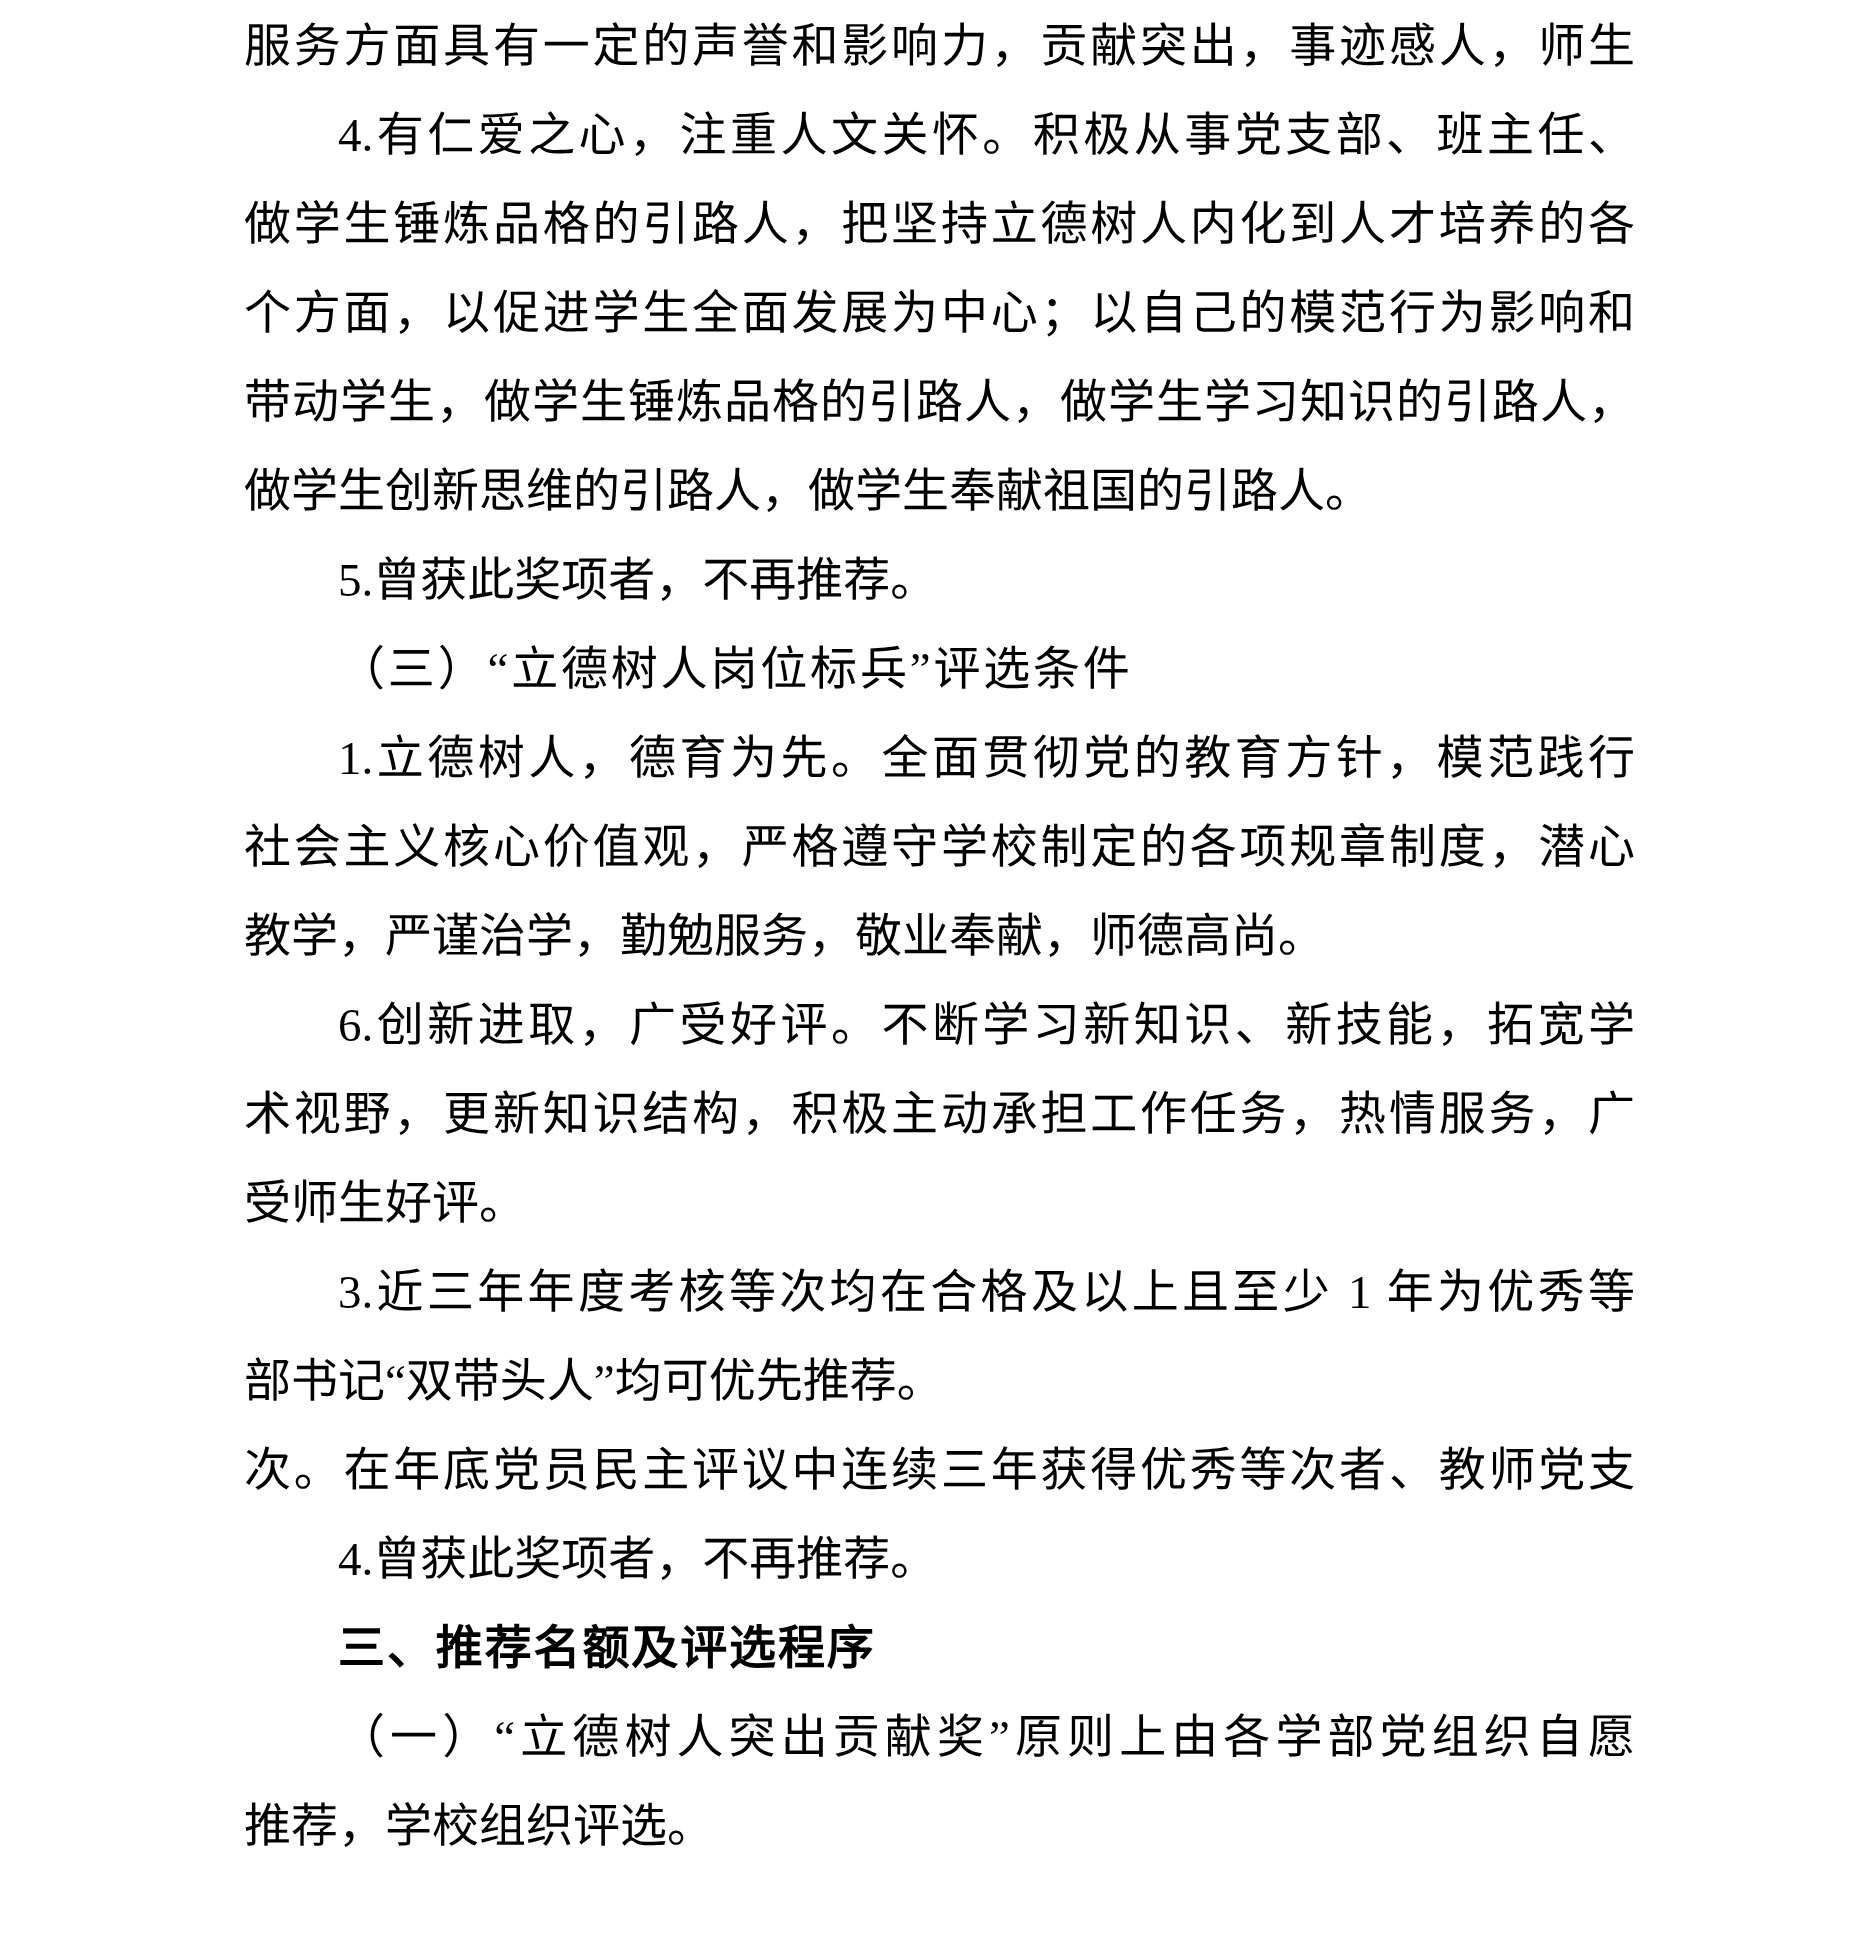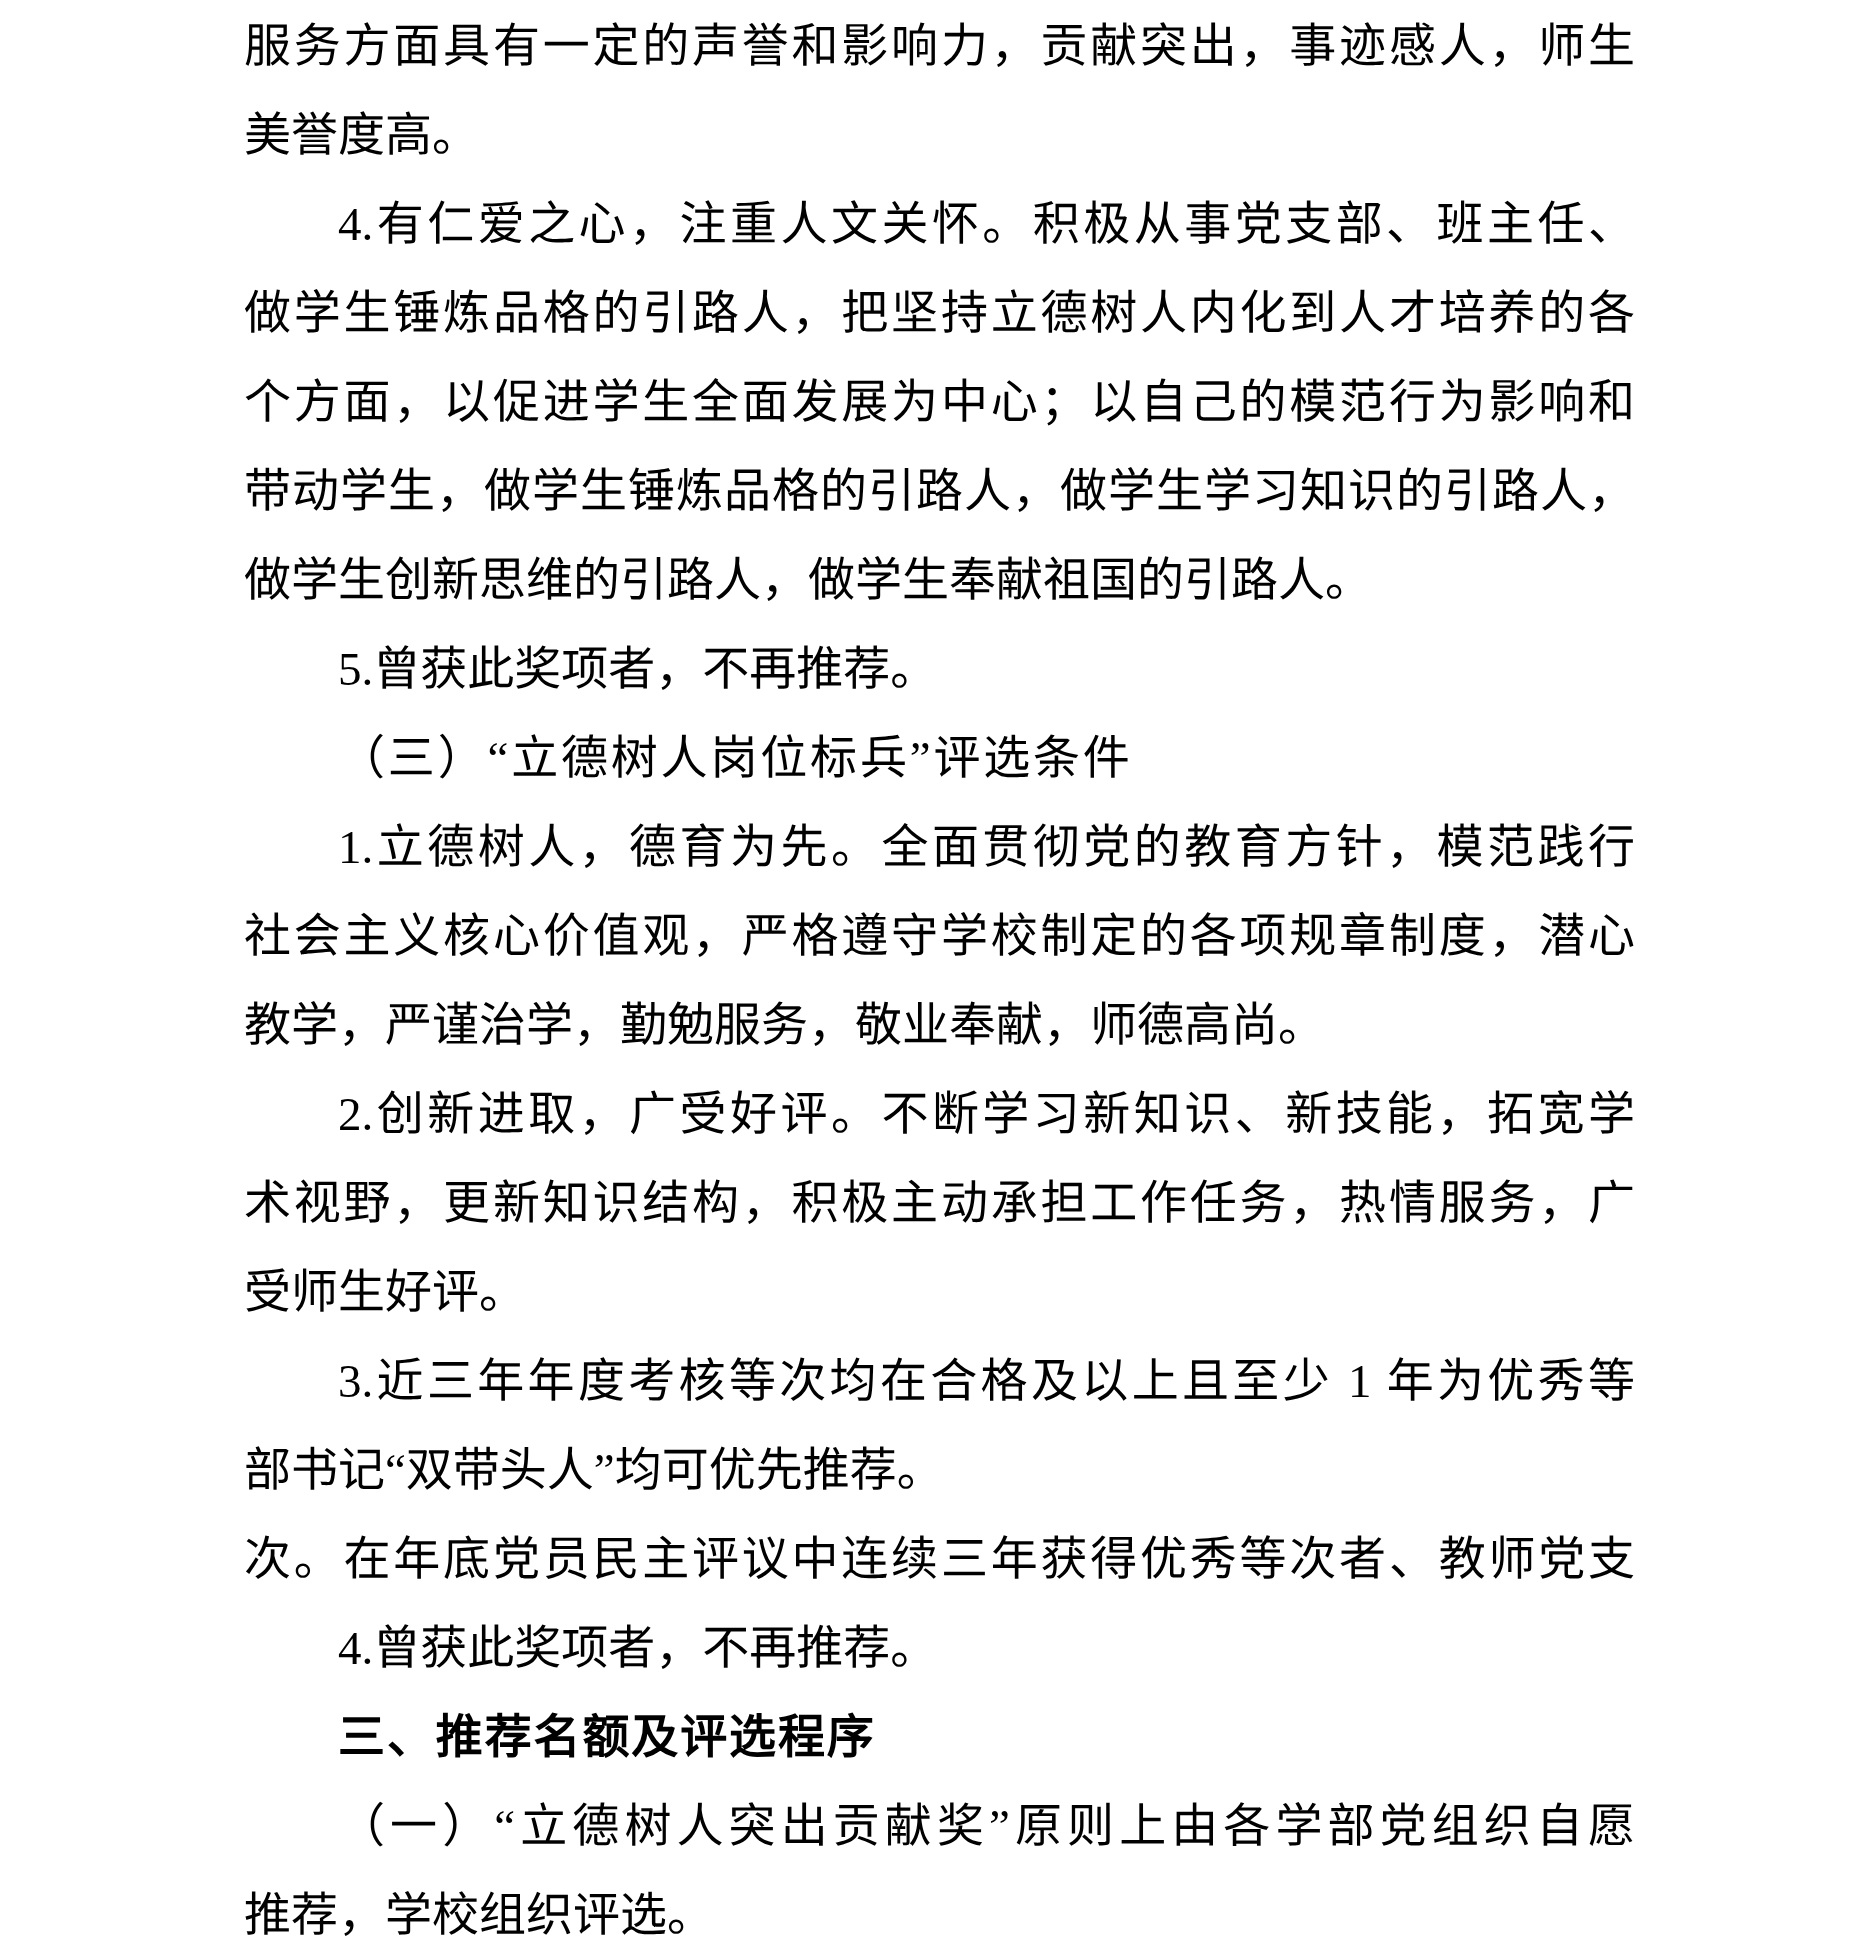--- a/index.html
+++ b/index.html
@@ -41,32 +41,31 @@
     font-weight: bold;
     font-family: Liberation Serif, serif;
     letter-spacing: 0.04em;
   }
 </style>
 </head>
 <body>
 
 <div class="page">
   <div class="line fill">服务方面具有一定的声誉和影响力，贡献突出，事迹感人，师生</div>
-  <div class="line">美誉度高。</div>
   <div class="line fill indent">4.有仁爱之心，注重人文关怀。积极从事党支部、班主任、</div>
   <div class="line fill">做学生锤炼品格的引路人，把坚持立德树人内化到人才培养的各</div>
   <div class="line fill">个方面，以促进学生全面发展为中心；以自己的模范行为影响和</div>
   <div class="line fill">带动学生，做学生锤炼品格的引路人，做学生学习知识的引路人，</div>
   <div class="line">做学生创新思维的引路人，做学生奉献祖国的引路人。</div>
   <div class="line indent">5.曾获此奖项者，不再推荐。</div>
   <div class="line indent bold-kai">（三）“立德树人岗位标兵”评选条件</div>
   <div class="line fill indent">1.立德树人，德育为先。全面贯彻党的教育方针，模范践行</div>
   <div class="line fill">社会主义核心价值观，严格遵守学校制定的各项规章制度，潜心</div>
   <div class="line">教学，严谨治学，勤勉服务，敬业奉献，师德高尚。</div>
-  <div class="line fill indent">2.创新进取，广受好评。不断学习新知识、新技能，拓宽学</div>
+  <div class="line fill indent">6.创新进取，广受好评。不断学习新知识、新技能，拓宽学</div>
   <div class="line fill">术视野，更新知识结构，积极主动承担工作任务，热情服务，广</div>
   <div class="line">受师生好评。</div>
   <div class="line fill indent">3.近三年年度考核等次均在合格及以上且至少 1 年为优秀等</div>
   <div class="line">部书记“双带头人”均可优先推荐。</div>
   <div class="line fill">次。在年底党员民主评议中连续三年获得优秀等次者、教师党支</div>
   <div class="line indent">4.曾获此奖项者，不再推荐。</div>
   <div class="line indent bold-hei">三、推荐名额及评选程序</div>
   <div class="line fill indent">（一）“立德树人突出贡献奖”原则上由各学部党组织自愿</div>
   <div class="line">推荐，学校组织评选。</div>
 </div>

